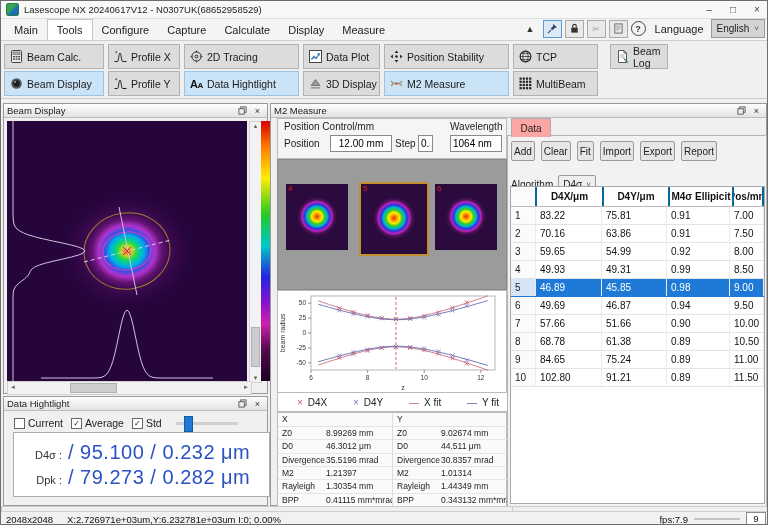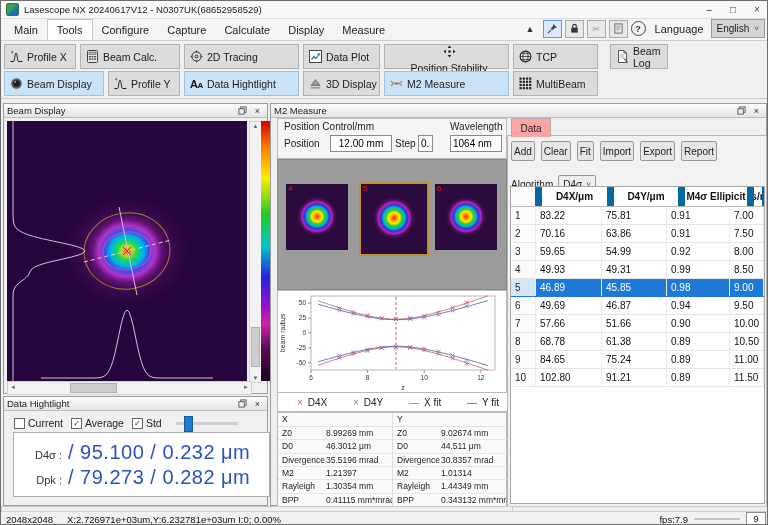--- a/index.html
+++ b/index.html
@@ -90,21 +90,21 @@
   .data-content{position:absolute;border:1px solid #b5b5b5;background:#f2f2f2;}
   .data-buttons{position:absolute;display:flex;gap:6px;}
   .db-btn{height:18px;background:#e6e6e6;border:1px solid #999;border-radius:2px;font-size:10px;display:flex;align-items:center;padding:0 2px;color:#222;}
   .algo-row{position:absolute;display:flex;align-items:center;gap:5px;font-size:10px;color:#222;}
   .algo-dd{height:16px;border:1px solid #999;background:#eee;border-radius:2px;display:flex;align-items:center;gap:4px;padding:0 4px;}
   .mtable{position:absolute;background:#fff;border:1px solid #a8a8a8;overflow:hidden;}
   .mt-row{display:flex;border-bottom:1px solid #e4e4e4;}
   .mt-row.hdr{font-weight:bold;border-bottom:1px solid #bbb;}
   .mt-row.sel{background:#1e7ad6;color:#fff;border-bottom-color:#1e7ad6;}
   .mt-cell{padding:0 4px;display:flex;align-items:center;border-right:1px solid #ececec;overflow:hidden;white-space:nowrap;}
-  .mt-row.hdr .mt-cell{justify-content:center;border-right:7px solid #0369a1;}
+  .mt-row.hdr .mt-cell{justify-content:center;border-right:2px solid #0369a1;}
   .mt-cell.c0{justify-content:flex-start;background:#fbfbfb;color:#222;}
   .mt-row.sel .mt-cell.c0{background:#d6e6f8;color:#222;}
   
   .status-grooves{left:0;top:505px;width:768px;height:5px;}
   .groove{position:absolute;top:0;height:5px;border:1px solid #c9c9c9;background:#efefef;}
   .statusbar{left:0;top:510px;width:768px;height:15px;background:#f1f1f1;border-top:1px solid #cfcfcf;display:flex;align-items:center;font-size:9.5px;color:#111;}
   .sb-res{margin-left:5px;}
   .sb-cursor{margin-left:14px;}
   .sb-right{margin-left:auto;display:flex;align-items:center;}
   .fps-slider{width:46px;height:2px;background:#c4c4c4;margin:0 6px;}
@@ -160,67 +160,67 @@
       <span class="lang-label">Language</span>
       <span class="lang-dd">
         <span>English</span>
         <span class="chev">˅</span>
       </span>
     </span>
   </div>
 
   <div class="abs toolbar">
     <div class="tb-row" style="top:3px;">
-        <span class="tb-btn" style="width: 72px;">
-          <span class="tb-icon">
-            <svg viewBox="0 0 13 13">
-              <path d="M0.5,11.5 h3 c1.2,0 1.3,-8.5 2.5,-8.5 c1.2,0 1.3,8.5 2.5,8.5 h4" fill="none" stroke="#222" stroke-width="1"></path>
-              <path d="M1.2,2.2 h2 M2.2,1.2 v2" stroke="#222" stroke-width=".6"></path>
-            </svg>
-          </span>
-          <span>Profile X</span>
-        </span>
         <span class="tb-btn" style="width: 100px;">
           <span class="tb-icon">
             <svg viewBox="0 0 13 13">
               <rect x="1.5" y="0.5" width="10" height="12" rx="1" fill="#e8e8e8" stroke="#444"></rect>
               <rect x="3" y="2" width="7" height="2.4" fill="#9fb6c8" stroke="#444" stroke-width=".5"></rect>
               <g fill="#444">
                 <rect x="3" y="6" width="1.8" height="1.4"></rect>
                 <rect x="5.6" y="6" width="1.8" height="1.4"></rect>
                 <rect x="8.2" y="6" width="1.8" height="1.4"></rect>
                 <rect x="3" y="8.4" width="1.8" height="1.4"></rect>
                 <rect x="5.6" y="8.4" width="1.8" height="1.4"></rect>
                 <rect x="8.2" y="8.4" width="1.8" height="1.4"></rect>
               </g>
             </svg>
           </span>
           <span>Beam Calc.</span>
         </span>
+        <span class="tb-btn" style="width: 72px;">
+          <span class="tb-icon">
+            <svg viewBox="0 0 13 13">
+              <path d="M0.5,11.5 h3 c1.2,0 1.3,-8.5 2.5,-8.5 c1.2,0 1.3,8.5 2.5,8.5 h4" fill="none" stroke="#222" stroke-width="1"></path>
+              <path d="M1.2,2.2 h2 M2.2,1.2 v2" stroke="#222" stroke-width=".6"></path>
+            </svg>
+          </span>
+          <span>Profile X</span>
+        </span>
         <span class="tb-btn" style="width: 115px;">
           <span class="tb-icon">
             <svg viewBox="0 0 13 13">
               <circle cx="6.5" cy="6.5" r="4.6" fill="none" stroke="#222"></circle>
               <circle cx="6.5" cy="6.5" r="1.5" fill="none" stroke="#222"></circle>
               <path d="M6.5,0.5 v1.8 M6.5,10.7 v1.8 M0.5,6.5 h1.8 M10.7,6.5 h1.8" stroke="#222" stroke-width=".8"></path>
             </svg>
           </span>
           <span>2D Tracing</span>
         </span>
         <span class="tb-btn" style="width: 77px;">
           <span class="tb-icon">
             <svg viewBox="0 0 13 13">
               <rect x="0.5" y="0.5" width="12" height="12" fill="#fff" stroke="#444"></rect>
               <path d="M2.5,9.5 L5,6.5 L7,8.5 L10.5,3.5" fill="none" stroke="#2a6db5" stroke-width="1.2"></path>
               <path d="M10.5,3.5 l-2.2,0.4 M10.5,3.5 l-0.4,2.2" stroke="#2a6db5" stroke-width=".8"></path>
             </svg>
           </span>
           <span>Data Plot</span>
         </span>
-        <span class="tb-btn" style="width: 125px; flex-direction: column;">
+        <span class="tb-btn" style="width: 125px;">
           <span class="tb-icon">
             <svg viewBox="0 0 13 13">
               <g fill="#222">
                 <path d="M6.5,0.5 l1.9,2.4 h-3.8 z"></path>
                 <path d="M6.5,12.5 l1.9,-2.4 h-3.8 z"></path>
                 <path d="M0.5,6.5 l2.4,-1.9 v3.8 z"></path>
                 <path d="M12.5,6.5 l-2.4,-1.9 v3.8 z"></path>
                 <circle cx="6.5" cy="6.5" r="1.3"></circle>
               </g>
             </svg>

